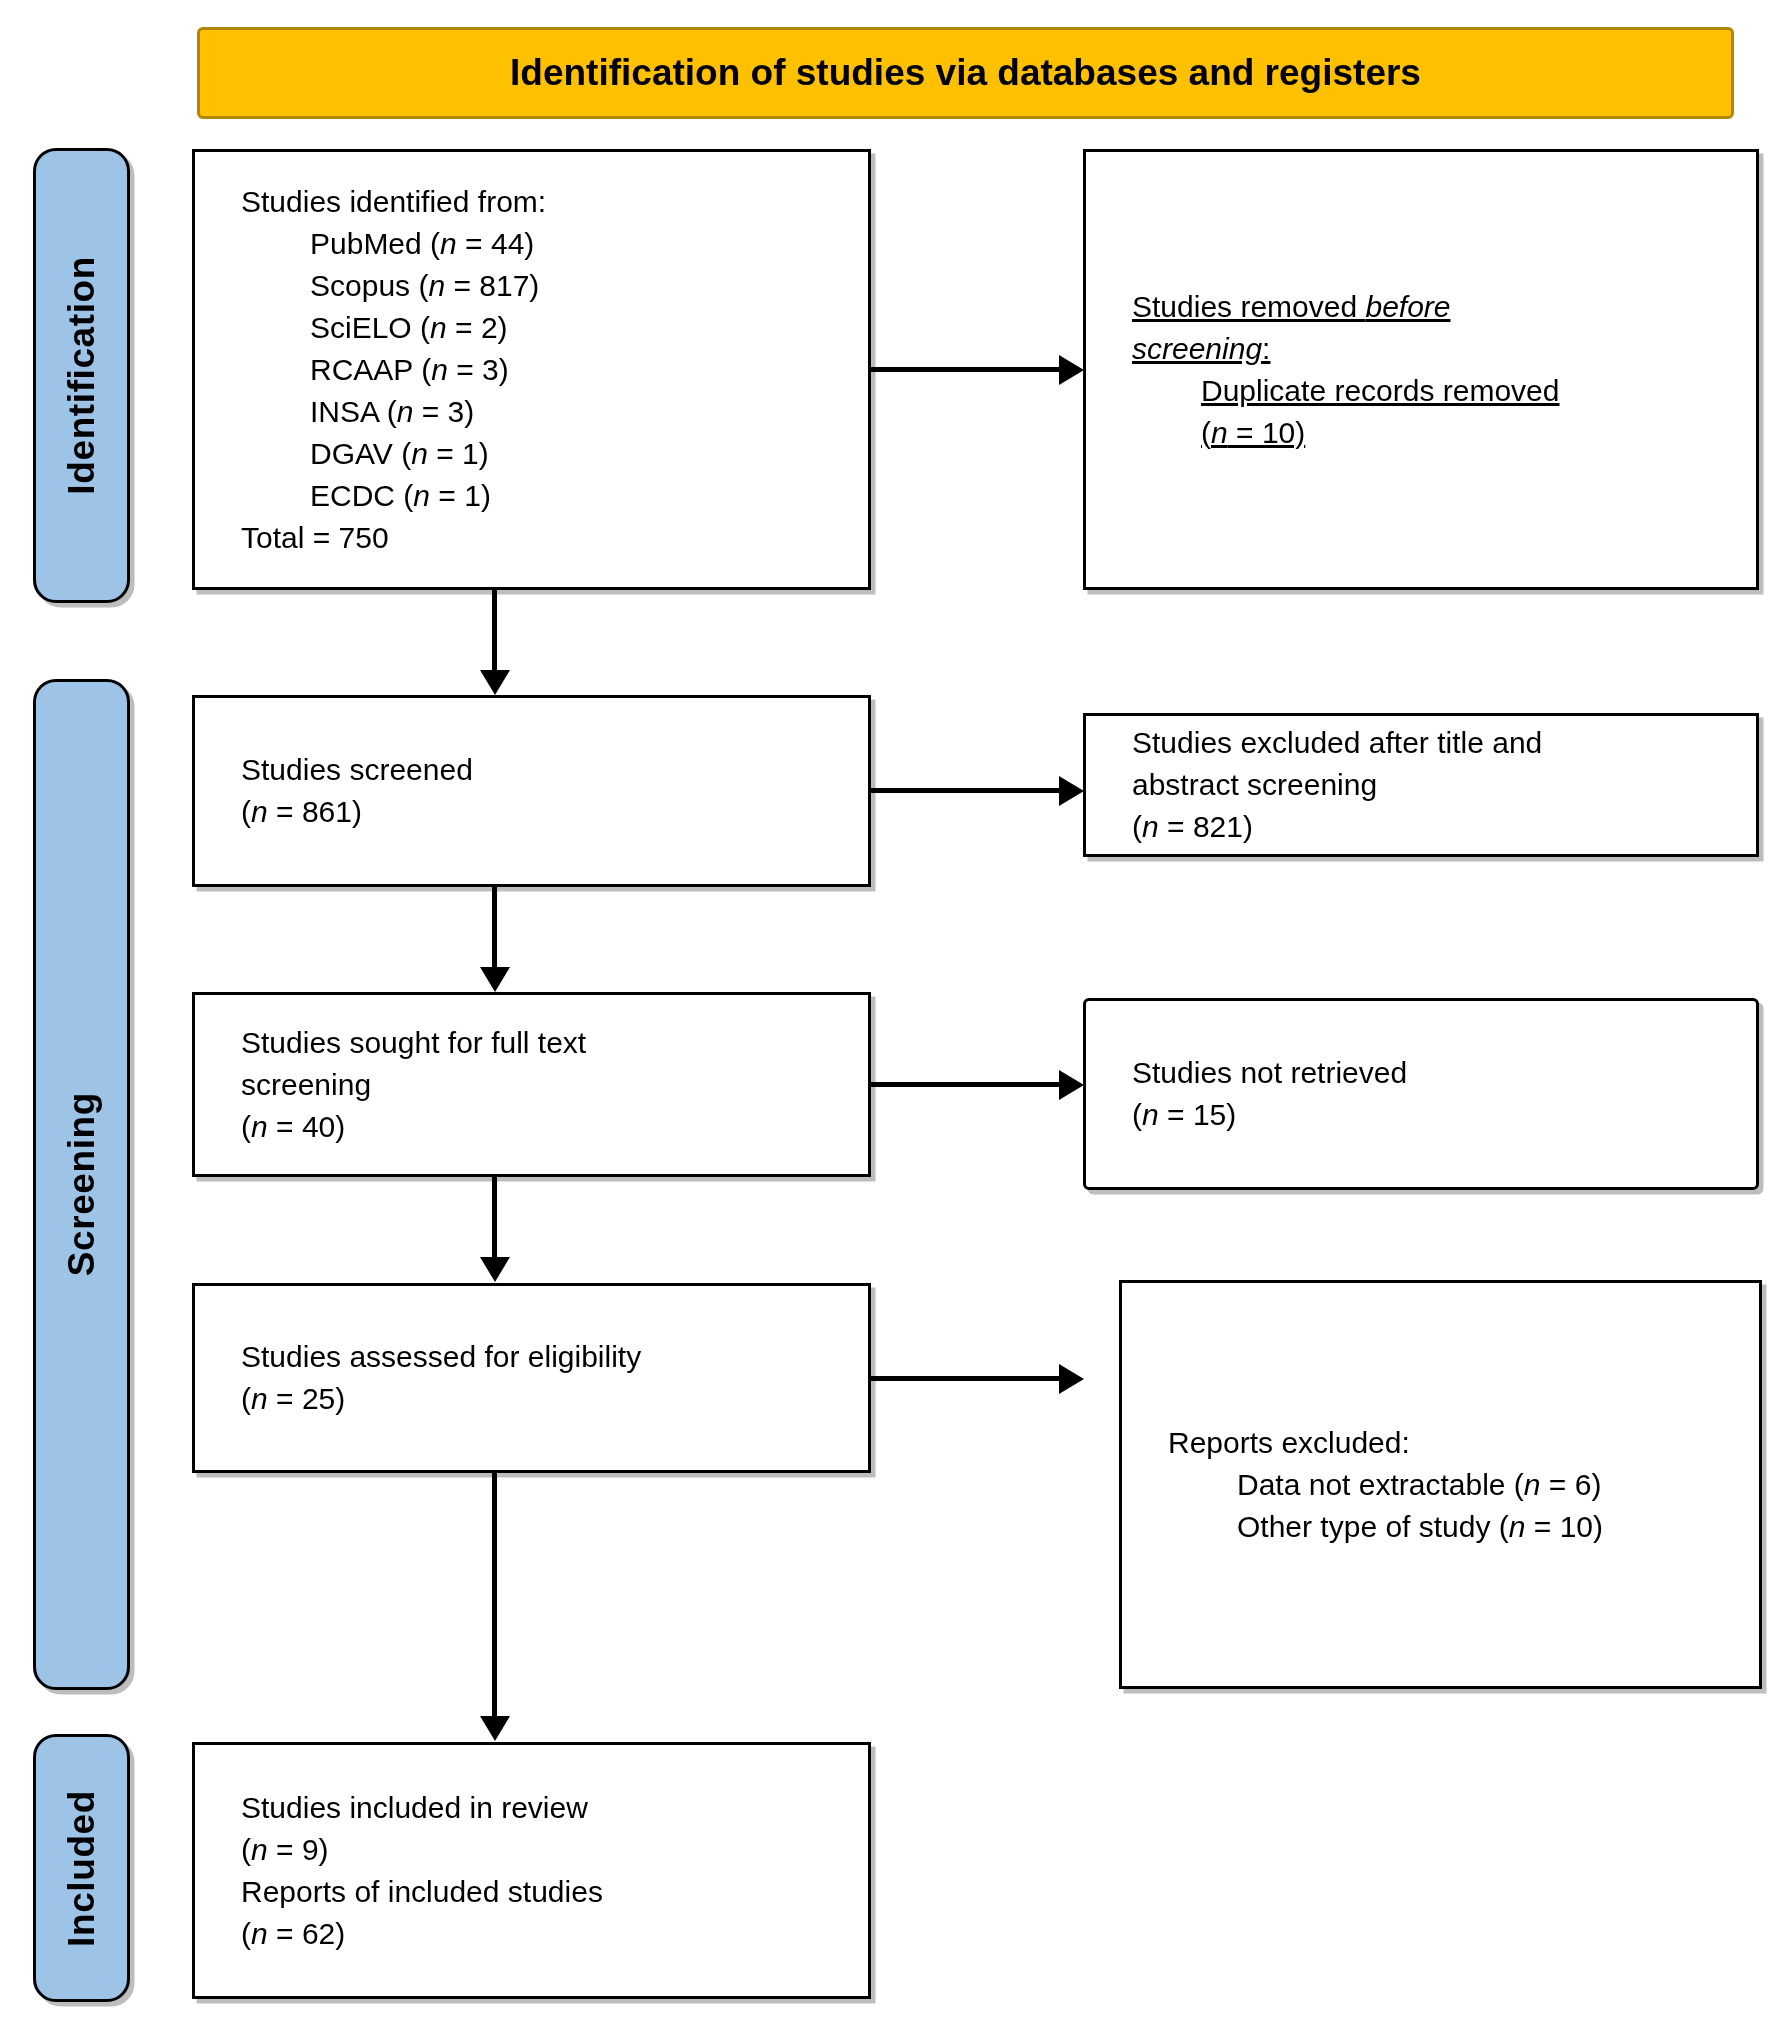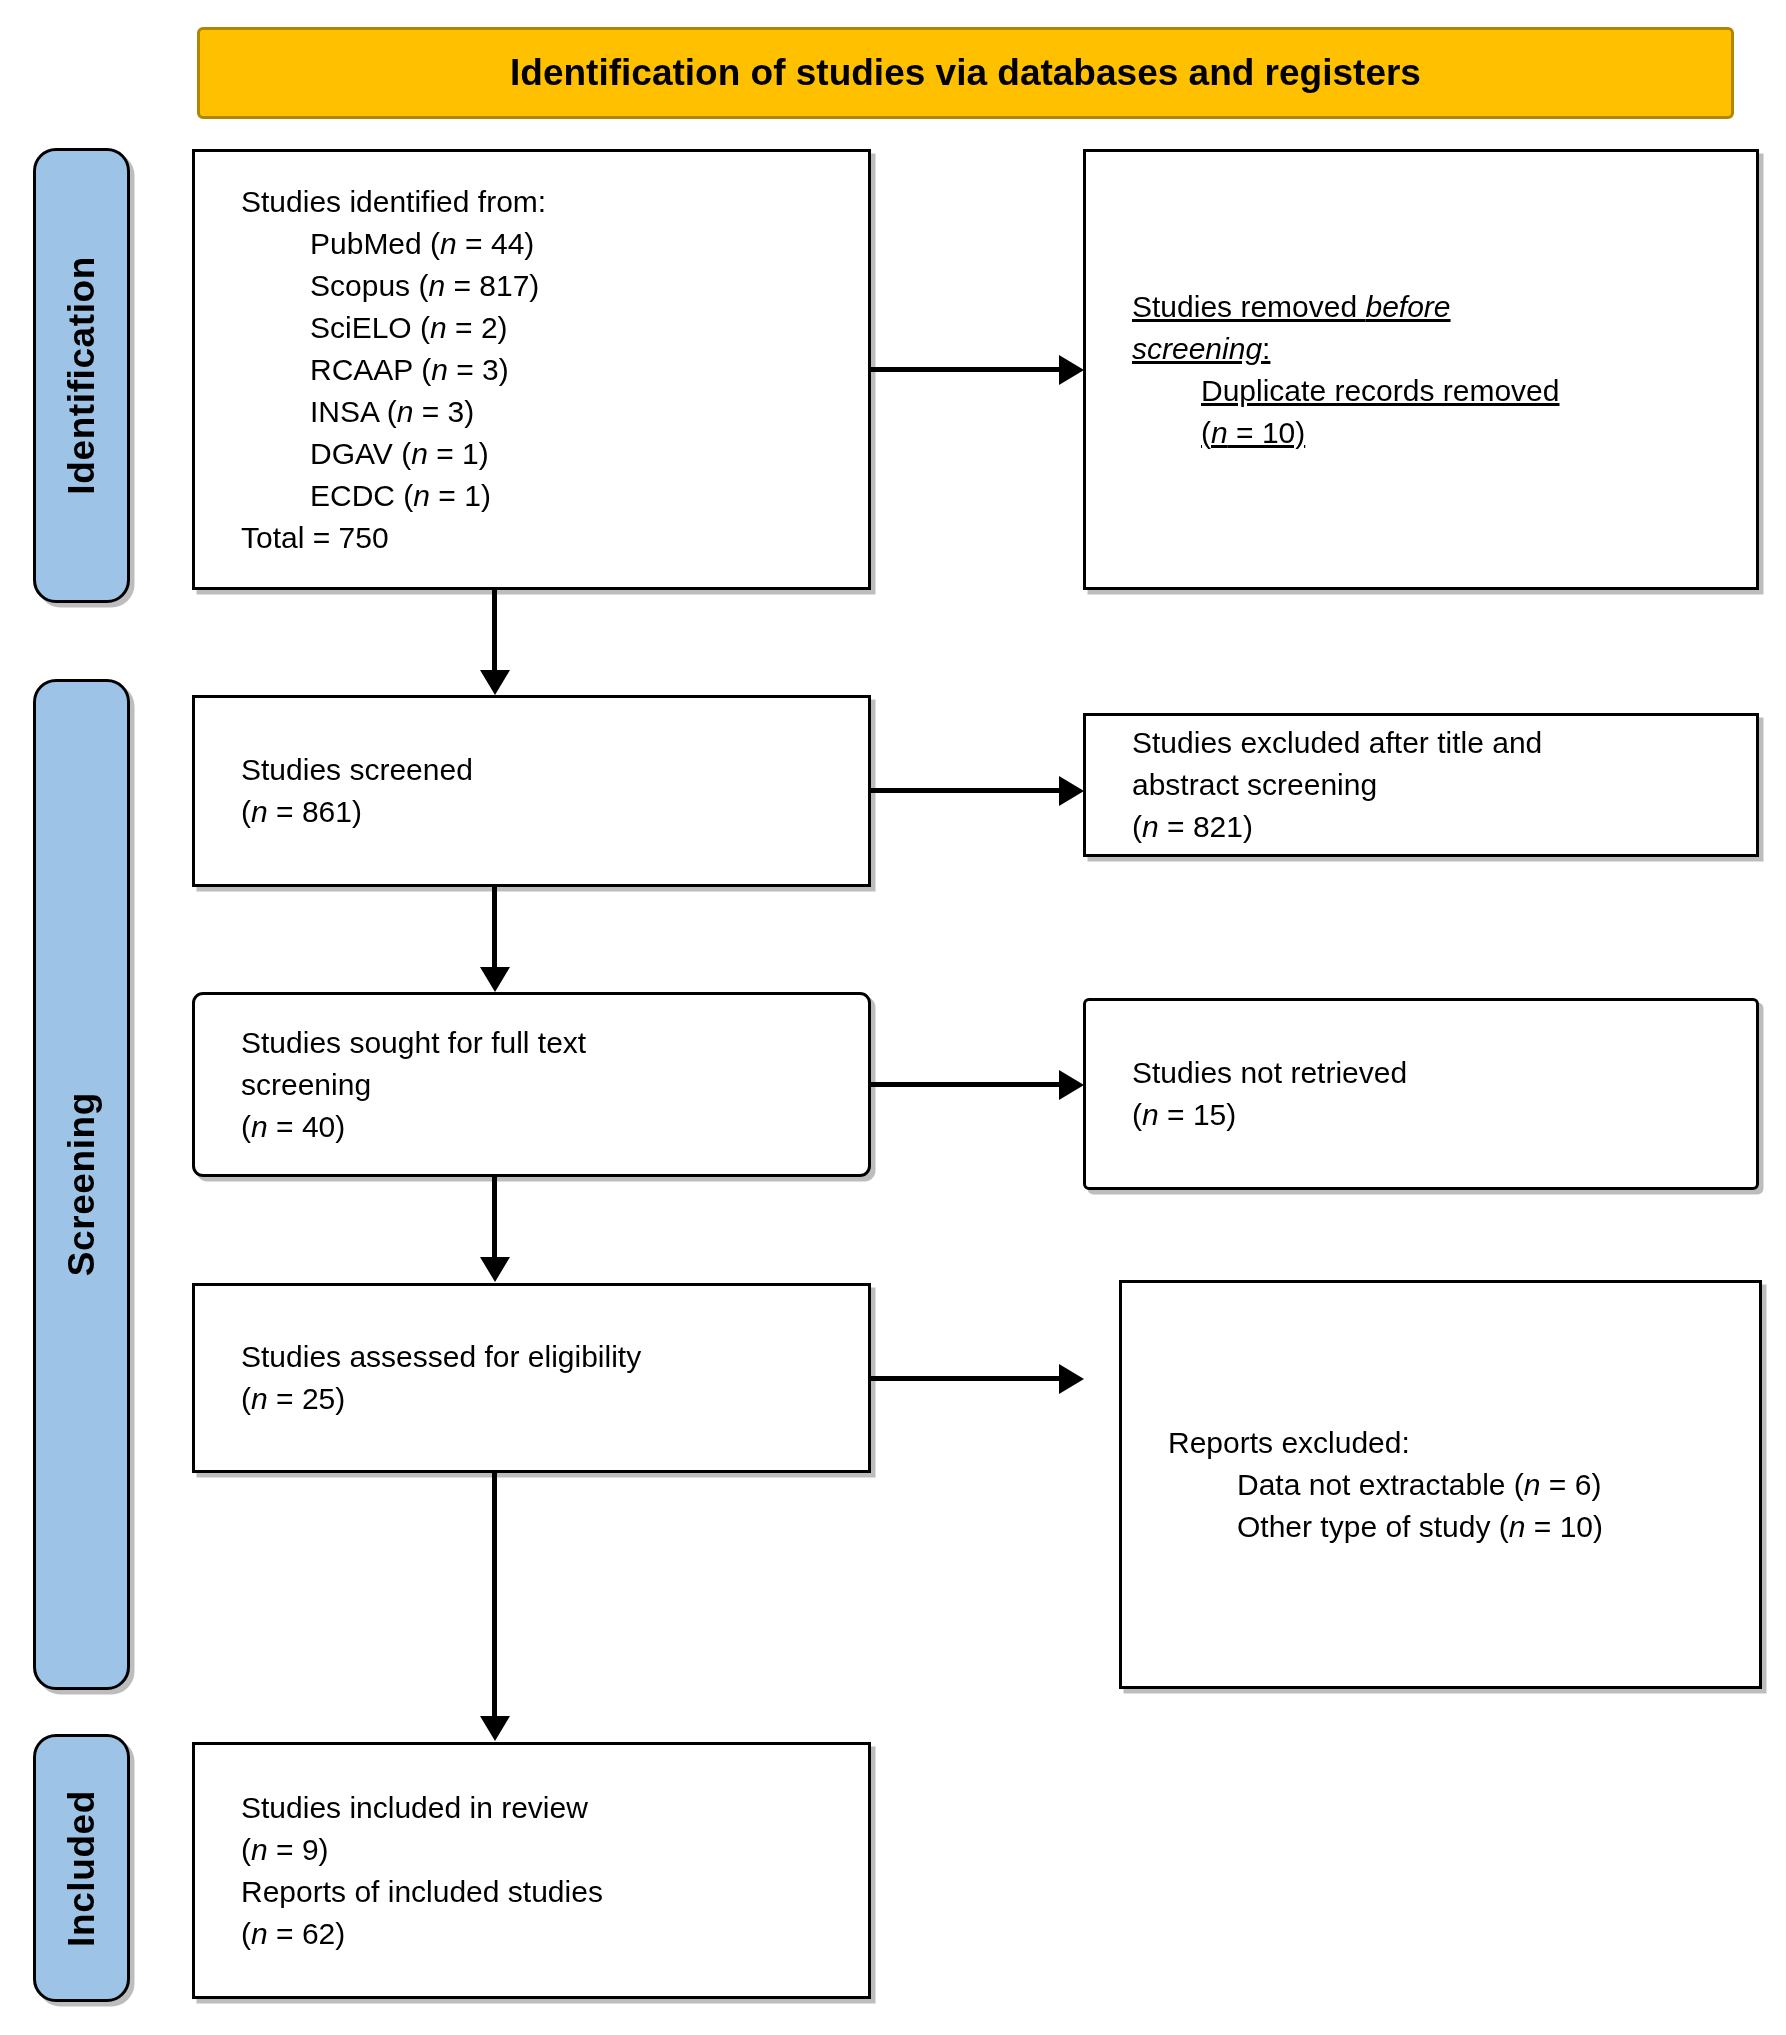--- a/index.html
+++ b/index.html
@@ -88,21 +88,21 @@
       <div class="line">Studies screened</div>
       <div class="line">(<i>n</i> = 861)</div>
     </div>
 
   <div class="fbox" style="left:1083px;top:697px;width:676px;height:144px;margin-top:16px;">
       <div class="line">Studies excluded after title and</div>
       <div class="line">abstract screening</div>
       <div class="line">(<i>n</i> = 821)</div>
     </div>
 
-  <div class="fbox" style="left:192px;top:992px;width:679px;height:185px;border-radius:11px;">
+  <div class="fbox" style="left:192px;top:992px;width:679px;height:185px;">
       <div class="line">Studies sought for full text</div>
       <div class="line">screening</div>
       <div class="line">(<i>n</i> = 40)</div>
     </div>
 
   <div class="fbox" style="left:1083px;top:998px;width:676px;height:192px;border-radius:6px;">
       <div class="line">Studies not retrieved</div>
       <div class="line">(<i>n</i> = 15)</div>
     </div>
 

